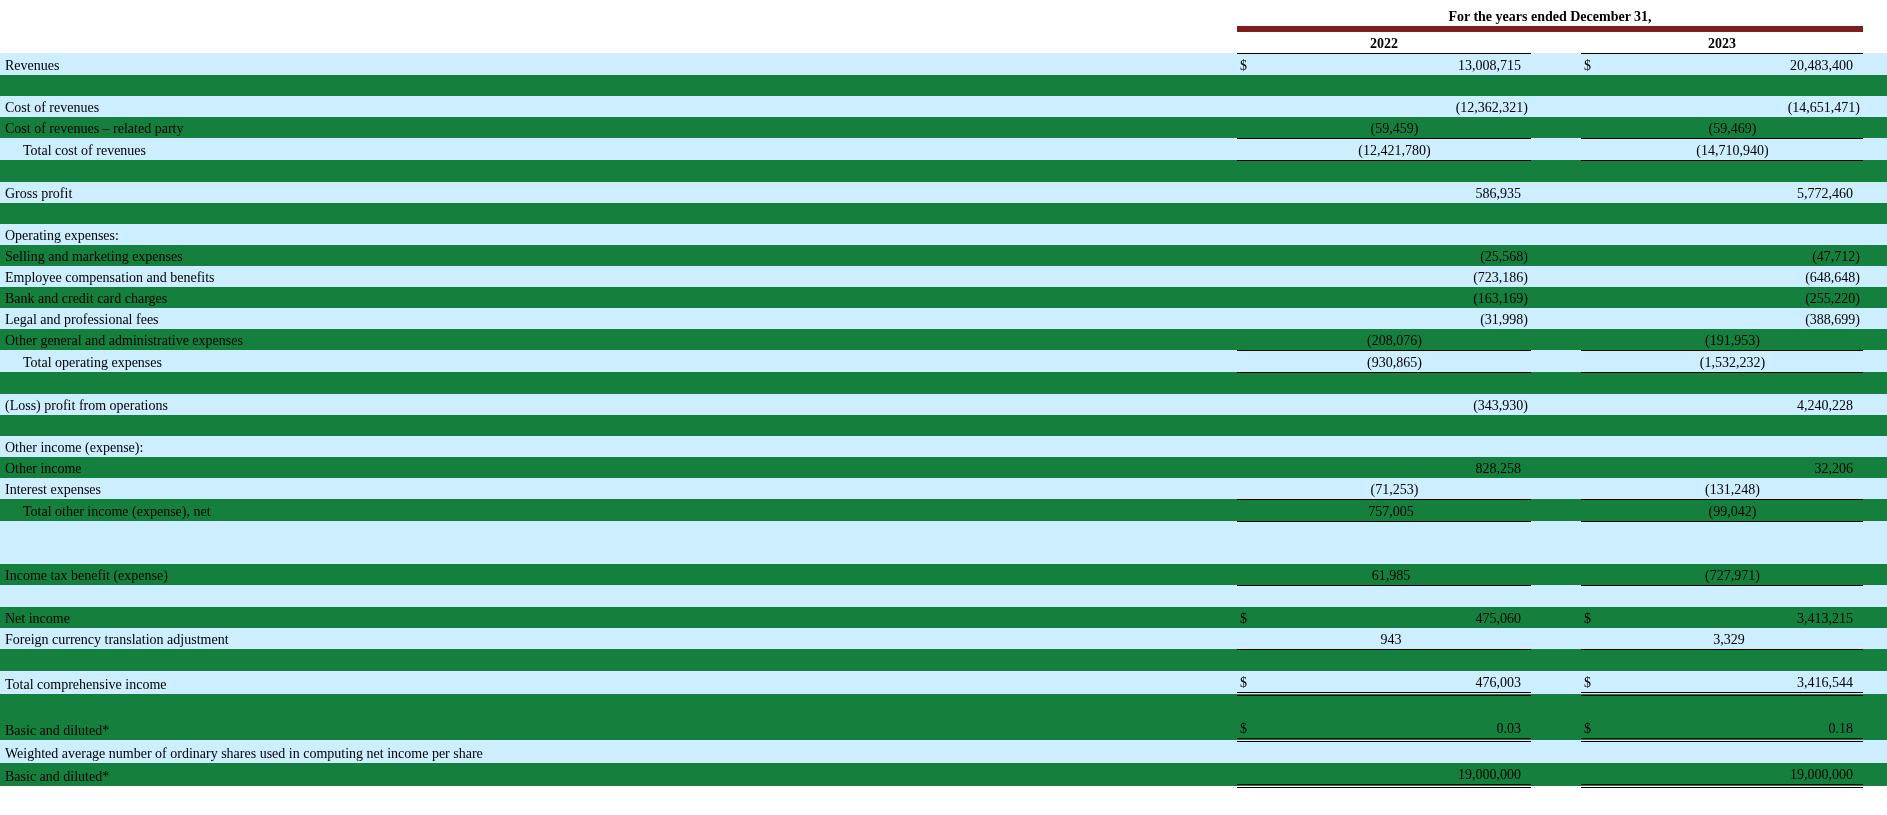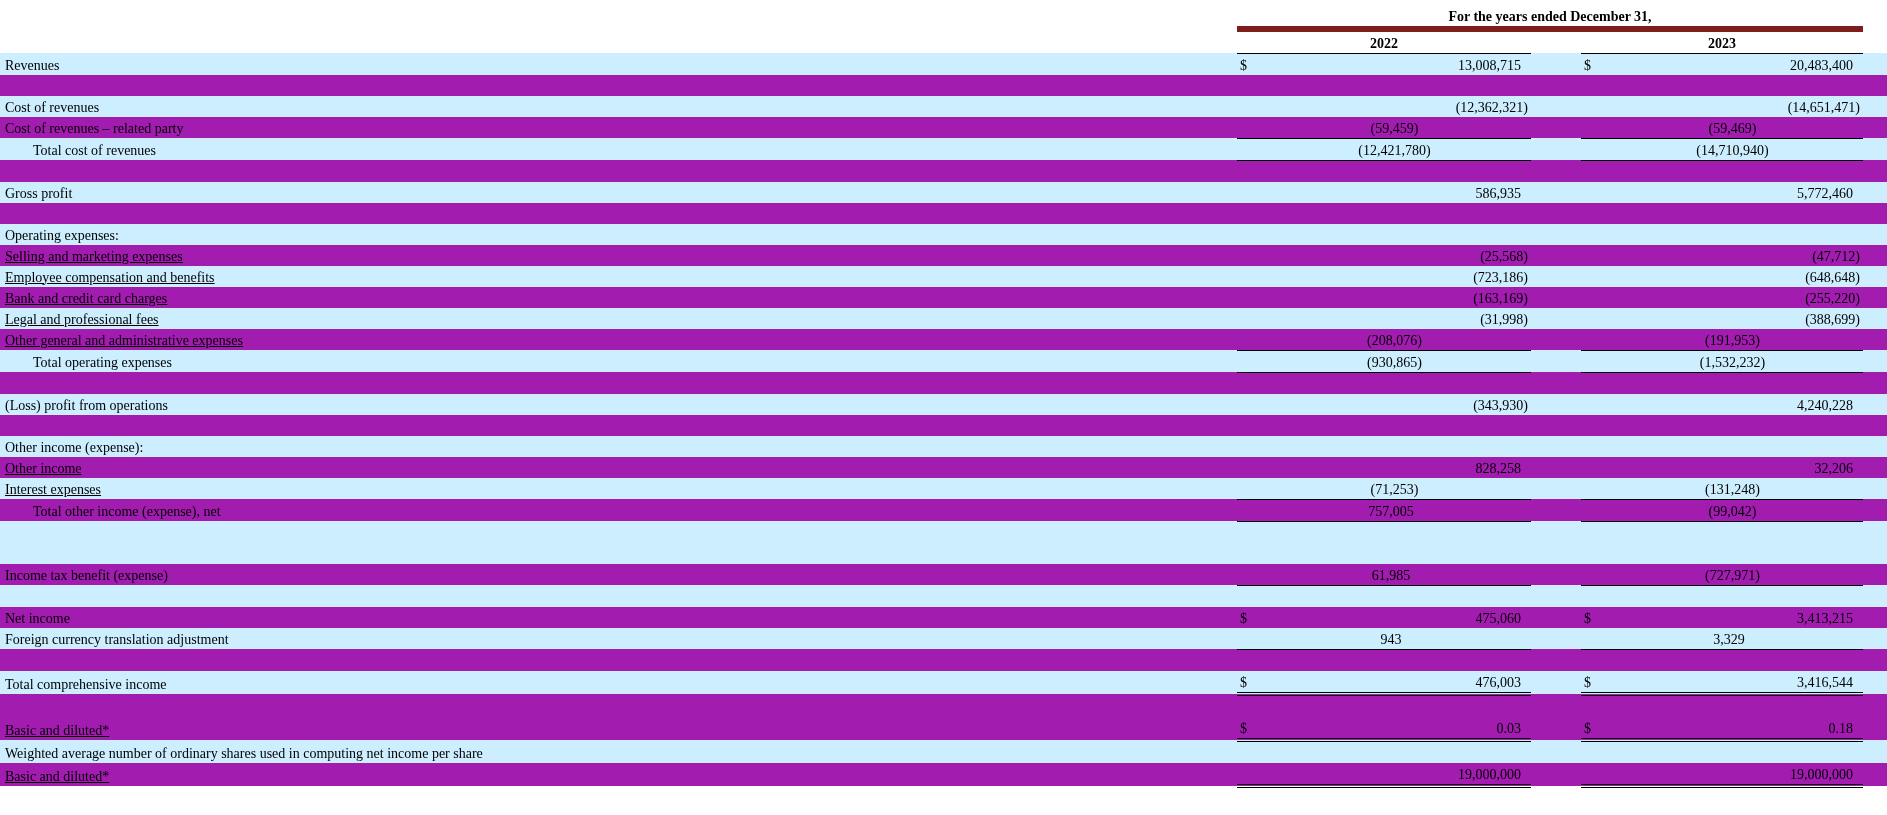--- a/index.html
+++ b/index.html
@@ -7,25 +7,25 @@
     width:1887px;height:815px;
     font-family:"Liberation Serif", serif;
     font-size:14px;color:#000;
   }
   table{border-collapse:collapse;table-layout:fixed;width:1887px;margin-top:4px;}
   td{
     padding:0;height:21px;vertical-align:bottom;
     line-height:18px;white-space:nowrap;overflow:visible;
   }
   .bg-blue{background:#CCEEFF;}
-  .bg-white{background:#a21caf;}
+  .bg-white{background:#15803d;}
   .lbl{padding-left:5px;}
   .b{font-weight:normal;}
-  .ind1{text-decoration:underline;}
-  .ind2{padding-left:33px;margin-left:36px;}
+  .ind1{}
+  .ind2{padding-left:23px;margin-left:36px;}
   .dcell{padding-left:3px;text-align:left;}
   .vcell{text-align:right;padding-right:10px;}
   .vcell .neg{margin-right:-7px;}
   .u1{border-bottom:1px solid #000;text-align:center;}
   .u2{border-bottom:4px double #000;}
   .phdr{
     text-align:center;font-weight:bold;
     border-bottom:6px solid #7f1d1d;height:22px;
   }
   .yhdr{

